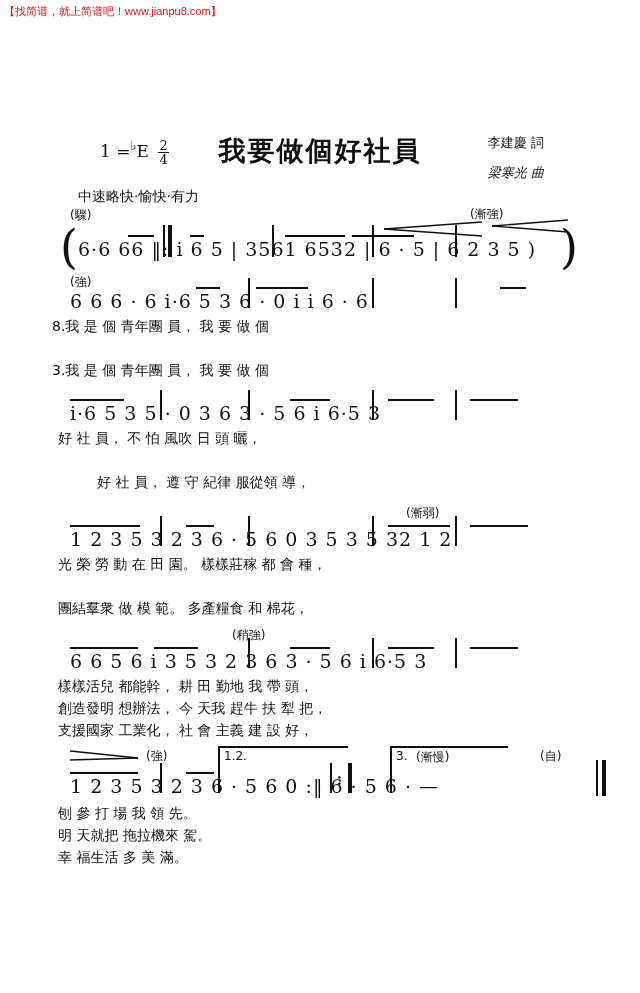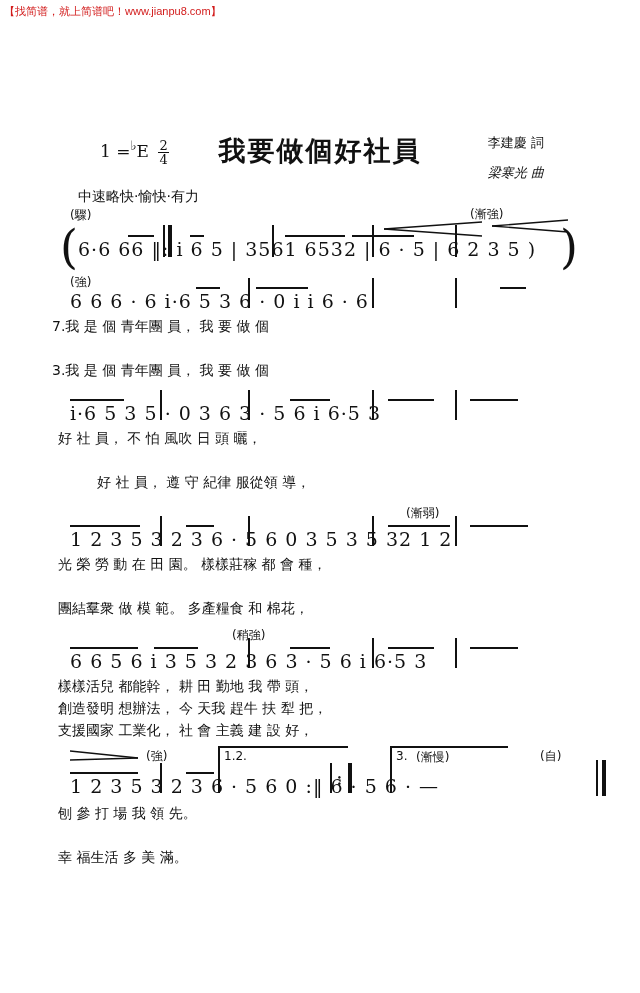--- a/index.html
+++ b/index.html
@@ -129,21 +129,21 @@
 
   <div class="dyn" style="left:70px;top:274px;">(強)</div>
   <div class="sysnote" style="left:70px;top:290px;">6   6   6 ·  6   i·6 5 3   6 ·  0  i  i   6 ·  6</div>
   <div class="hline" style="left:196px;top:287px;width:24px;"></div>
   <div class="hline" style="left:256px;top:287px;width:52px;"></div>
   <div class="barline" style="left:248px;top:278px;height:30px;"></div>
   <div class="barline" style="left:372px;top:278px;height:30px;"></div>
   <div class="barline" style="left:455px;top:278px;height:30px;"></div>
   <div class="hline" style="left:500px;top:287px;width:26px;"></div>
 
-  <div class="lyricline" style="left:52px;top:318px;">7.我  是   個     青年團  員，    我  要  做   個</div>
+  <div class="lyricline" style="left:52px;top:318px;">8.我  是   個     青年團  員，    我  要  做   個</div>
   <div class="lyricline" style="left:52px;top:362px;">3.我  是   個     青年團  員，    我  要  做   個</div>
 
   <div class="sysnote" style="left:70px;top:402px;">i·6 5 3   5 ·  0   3     6 3 ·   5 6 i   6·5 3</div>
   <div class="hline" style="left:70px;top:399px;width:54px;"></div>
   <div class="barline" style="left:160px;top:390px;height:30px;"></div>
   <div class="barline" style="left:248px;top:390px;height:30px;"></div>
   <div class="hline" style="left:290px;top:399px;width:40px;"></div>
   <div class="barline" style="left:372px;top:390px;height:30px;"></div>
   <div class="hline" style="left:388px;top:399px;width:46px;"></div>
   <div class="barline" style="left:455px;top:390px;height:30px;"></div>
@@ -205,15 +205,16 @@
   <div class="barline" style="left:160px;top:763px;height:30px;"></div>
   <div class="barline" style="left:218px;top:763px;height:30px;"></div>
   <div class="barline" style="left:330px;top:763px;height:30px;"></div>
   <div class="repeat" style="left:336px;top:766px;">:</div>
   <div class="thickline" style="left:348px;top:763px;height:30px;"></div>
   <div class="barline" style="left:390px;top:763px;height:30px;"></div>
   <div class="barline" style="left:596px;top:760px;height:36px;"></div>
   <div class="thickline" style="left:602px;top:760px;height:36px;"></div>
 
   <div class="lyricline" style="left:58px;top:805px;">刨 參 打 場   我  領   先。</div>
+  <div class="lyricline" style="left:58px;top:827px;">明 天就把   拖拉機來   駕。</div>
   <div class="lyricline" style="left:58px;top:849px;">幸 福生活   多   美        滿。</div>
 
 </div>
 
 </body></html>

